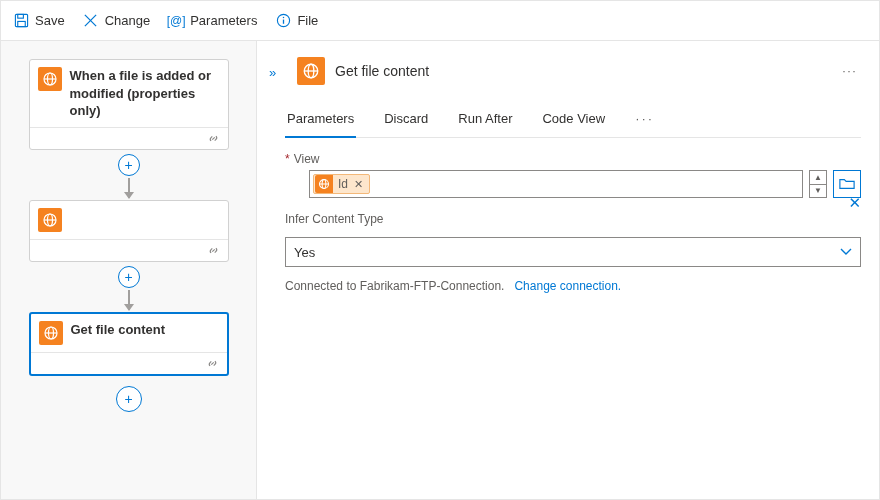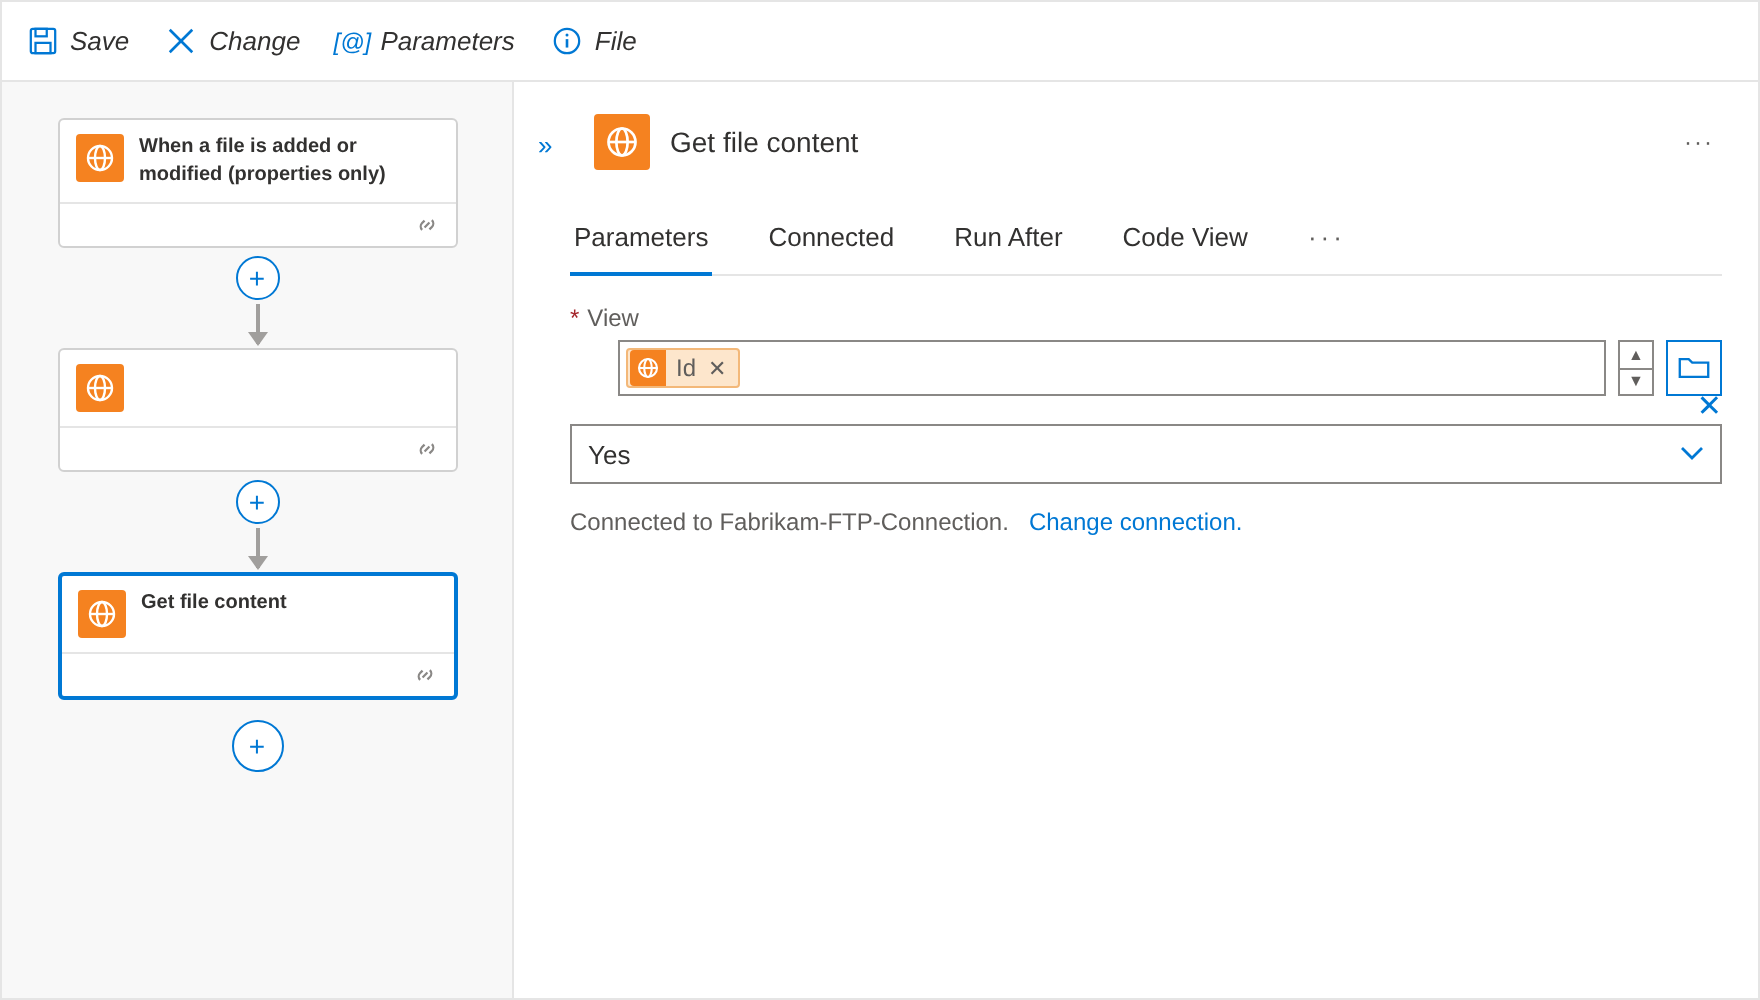--- a/index.html
+++ b/index.html
@@ -1,32 +1,32 @@
 <!DOCTYPE html>
 <html><head>
 <meta charset="utf-8">
 <style>
   * { box-sizing: border-box; margin: 0; padding: 0; font-family: "Segoe UI", Arial, sans-serif; }
   body { width: 880px; height: 500px; background: #fff; overflow: hidden; border: 1px solid #e5e5e5; }
   
   
   .toolbar { height: 40px; border-bottom: 1px solid #e5e5e5; display: flex; align-items: center; padding: 0 12px; gap: 18px; font-size: 13px; }
-  .tb-item { display: flex; align-items: center; gap: 6px; cursor: pointer; color: #323130; font-style: italic; }
+  .tb-item { display: flex; align-items: center; gap: 6px; cursor: pointer; color: #323130; }
   .tb-icon { width: 16px; height: 16px; display: flex; align-items: center; justify-content: center; color: #0078d4; }
   
   
   .body { display: flex; height: 459px; }
   .canvas { width: 256px; background: #f8f8f8; border-right: 1px solid #e5e5e5; display: flex; flex-direction: column; align-items: center; padding: 18px 0 10px 0; }
   .panel { flex: 1; padding: 16px 18px 0 10px; position: relative; }
   
   
   .card { width: 200px; background: #fff; border: 1px solid #d1d1d1; border-radius: 3px; }
   .card.selected { border: 2px solid #0078d4; }
   .card-head { display: flex; align-items: flex-start; gap: 8px; padding: 7px 8px; }
-  .card-title { font-size: 10px; color: #323130; line-height: 1.35; font-weight: 600; flex: 1; }
+  .card-title { font-size: 13px; color: #323130; line-height: 1.35; font-weight: 600; flex: 1; }
   .card-icon { width: 24px; height: 24px; background: #f58220; border-radius: 2px; display: flex; align-items: center; justify-content: center; flex-shrink: 0; }
   .card-foot { border-top: 1px solid #e5e5e5; height: 22px; display: flex; align-items: center; justify-content: flex-end; padding: 0 8px; }
   .link-ic { color: #8a8886; }
   
   .arrow { width: 2px; height: 20px; background: #a19f9d; position: relative; margin-bottom: 2px; }
   .arrow::after { content: ''; position: absolute; bottom: -1px; left: -4px; width: 0; height: 0; border-left: 5px solid transparent; border-right: 5px solid transparent; border-top: 7px solid #a19f9d; }
   .plus-btn { width: 22px; height: 22px; border: 1px solid #0078d4; border-radius: 50%; background: #fff; color: #0078d4; display: flex; align-items: center; justify-content: center; margin: 4px 0 2px 0; cursor: pointer; font-size: 14px; }
   .plus-btn.last { margin-top: 10px; width: 26px; height: 26px; }
   
   
@@ -187,21 +187,21 @@
             <ellipse cx="8" cy="8" rx="2.5" ry="6"></ellipse>
             <line x1="2" y1="8" x2="14" y2="8"></line>
           </svg>
       </span>
       <span class="panel-title">Get file content</span>
       <span class="more-v">···</span>
     </div>
 
     <div class="tabs">
       <div class="tab active">Parameters</div>
-      <div class="tab">Connected</div>
+      <div class="tab">Discard</div>
       <div class="tab">Run After</div>
       <div class="tab">Code View</div>
       <div class="tab-more">···</div>
     </div>
 
     <div class="form">
 
       <div class="label">
         <span class="req">*</span>
         <span>View</span>
@@ -225,20 +225,21 @@
           <div>▼</div>
         </div>
         <div class="folder-btn">
           <svg width="16" height="14" viewBox="0 0 18 14" fill="none" stroke="#0078d4" stroke-width="1.3">
               <path d="M1 3 v9 h16 v-8 h-9 l-2-2 h-5 z"></path>
             </svg>
         </div>
       </div>
 
       <div class="infer-row">
+        <div class="label">Infer Content Type</div>
         <span class="clear-x">✕</span>
         <div class="select">
           <span>Yes</span>
           <span class="chev">
             <svg width="12" height="8" viewBox="0 0 12 8" fill="none" stroke="#0078d4" stroke-width="1.4">
                 <path d="M1 1 L6 6 L11 1"></path>
               </svg>
           </span>
         </div>
       </div>

